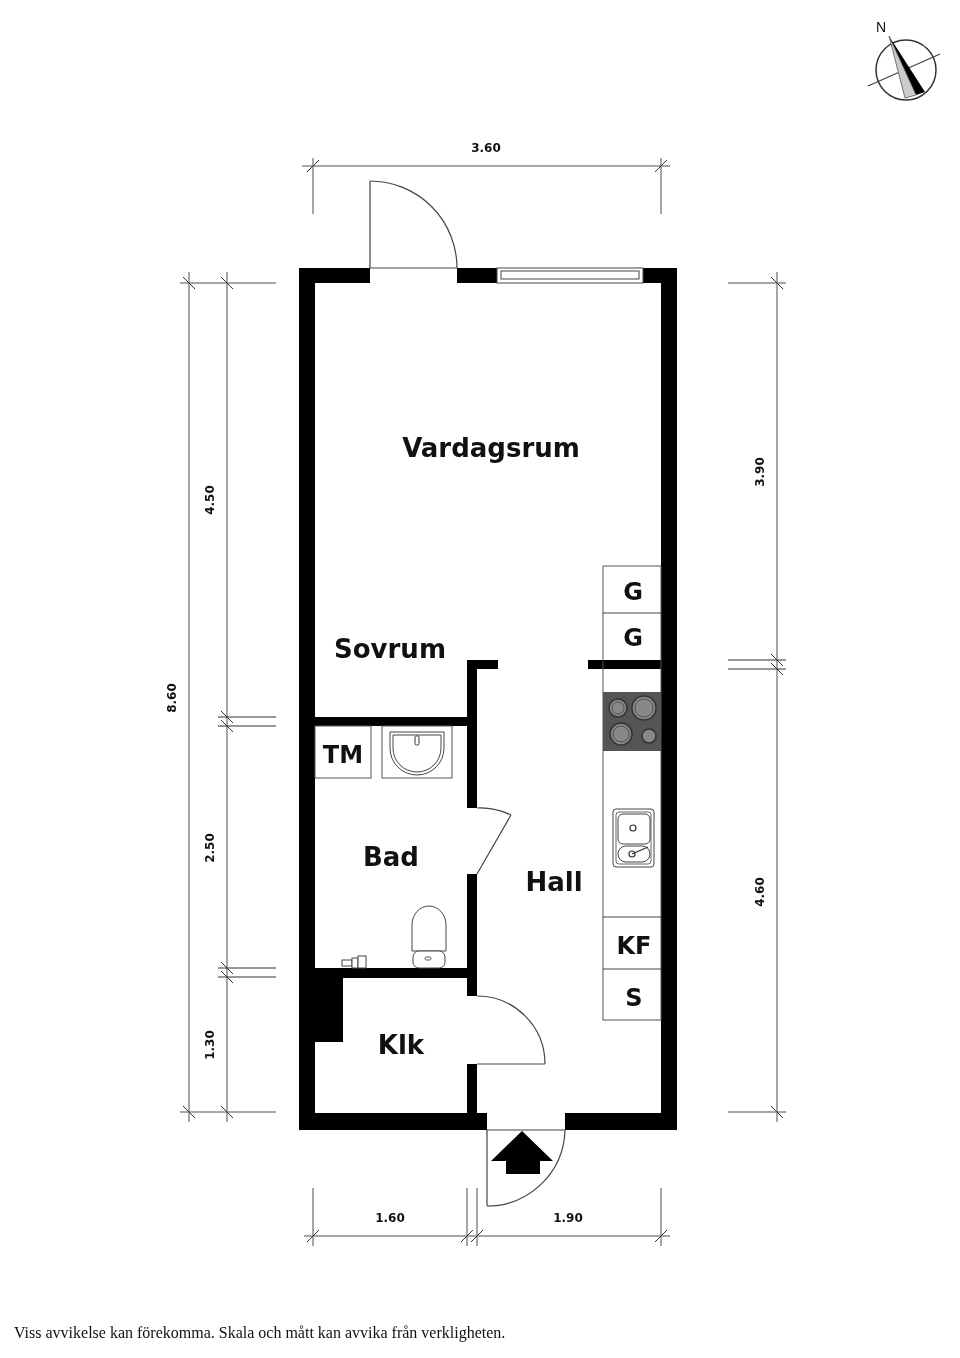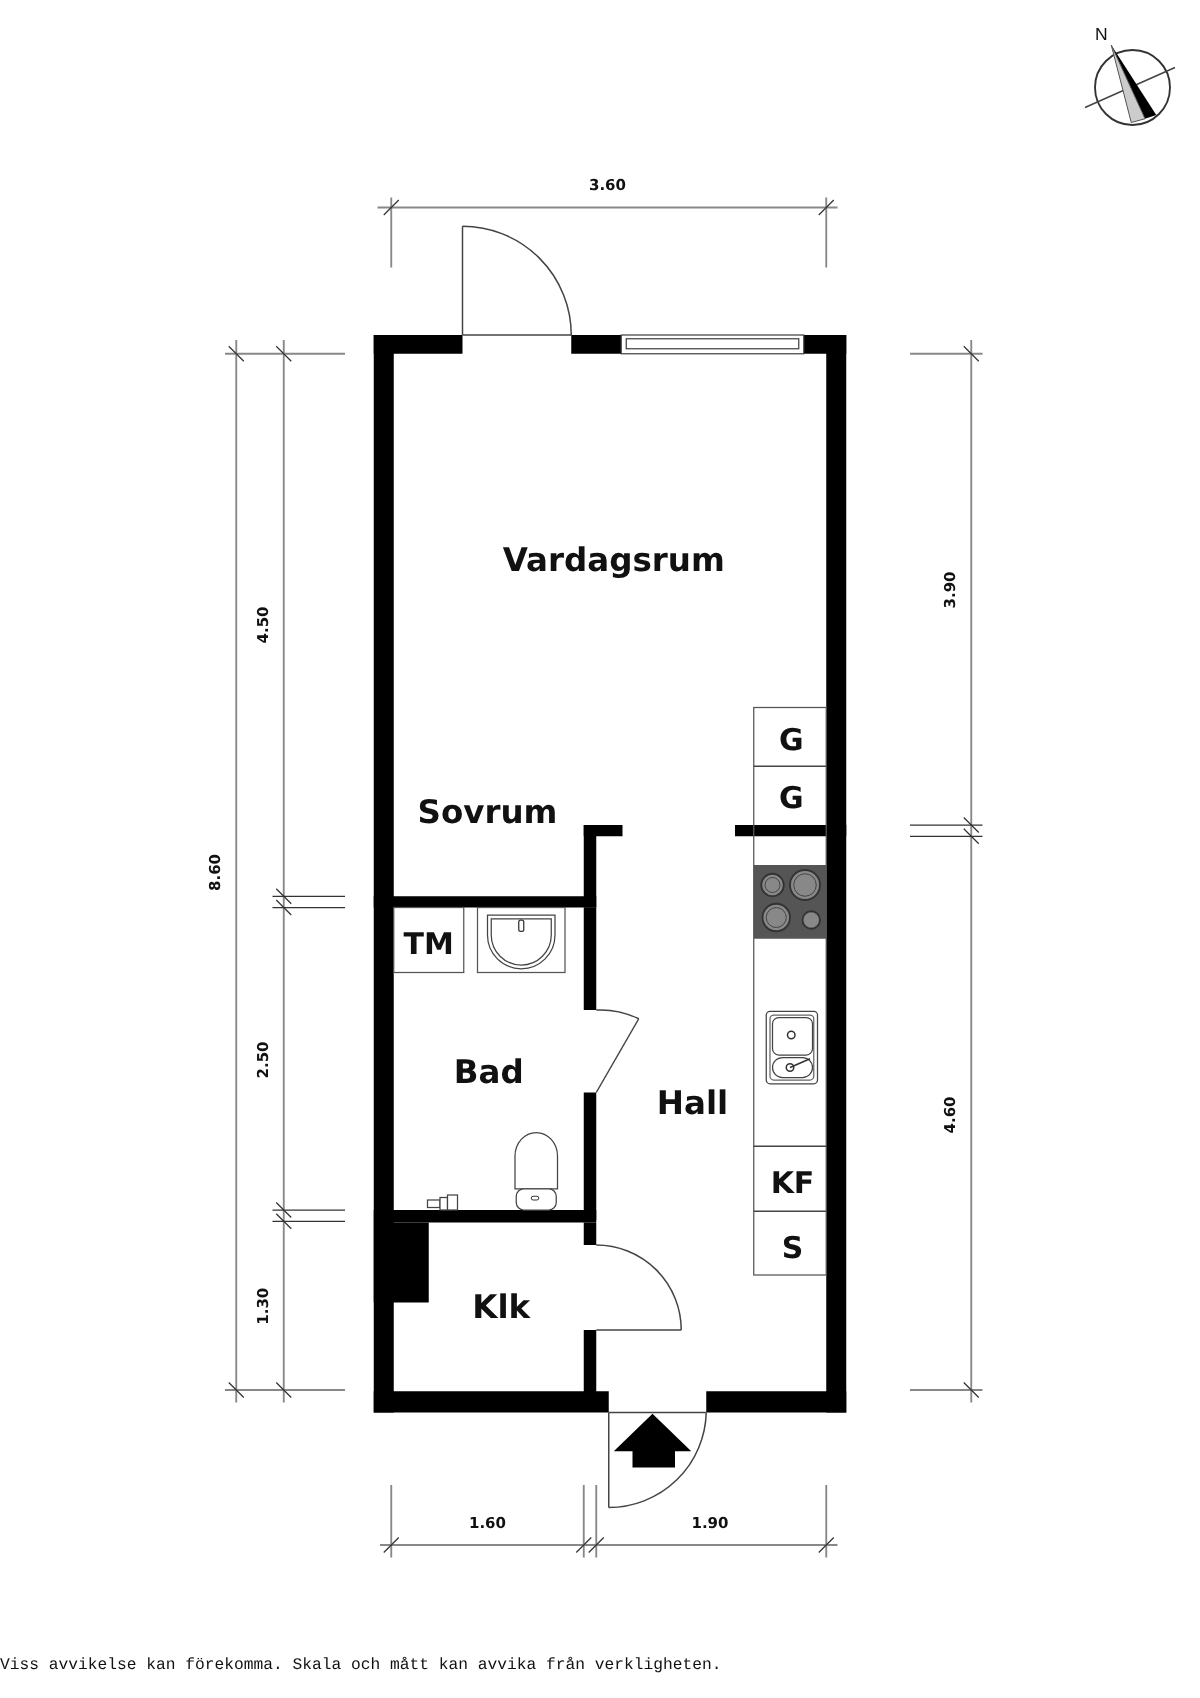--- a/index.html
+++ b/index.html
@@ -7,22 +7,22 @@
   svg { position: absolute; left: 0; top: 0; }
   .room-label { font-family: "DejaVu Sans", sans-serif; font-weight: bold; font-size: 26px; fill: #111; }
   .fix-label { font-family: "DejaVu Sans", sans-serif; font-weight: bold; font-size: 24px; fill: #111; }
   .dim-label { font-family: "DejaVu Sans", sans-serif; font-weight: bold; font-size: 12px; fill: #111; }
   .compass-label { font-family: "Liberation Sans", sans-serif; font-size: 14px; fill: #111; }
   .dim { stroke: #888; stroke-width: 1.5; fill: none; }
   .dimt { stroke: #333; stroke-width: 1; fill: none; }
   .thin { stroke: #444; stroke-width: 1.2; fill: none; }
   .wall { fill: #000; }
   .disclaimer {
-    position: absolute; left: 0; top: 1324px;
-    font-family: Liberation Mono, monospace; font-size: 13px; color: #111;
+    position: absolute; left: 14px; top: 1324px;
+    font-family: Liberation Serif, serif; font-size: 16px; color: #111;
   }
 </style>
 </head>
 <body>
 
 <svg width="960" height="1358" viewBox="0 0 960 1358">
 
   <g>
     <text class="compass-label" x="876" y="32">N</text>
     <circle cx="906" cy="70" r="30" fill="none" stroke="#333" stroke-width="1.5"></circle>

